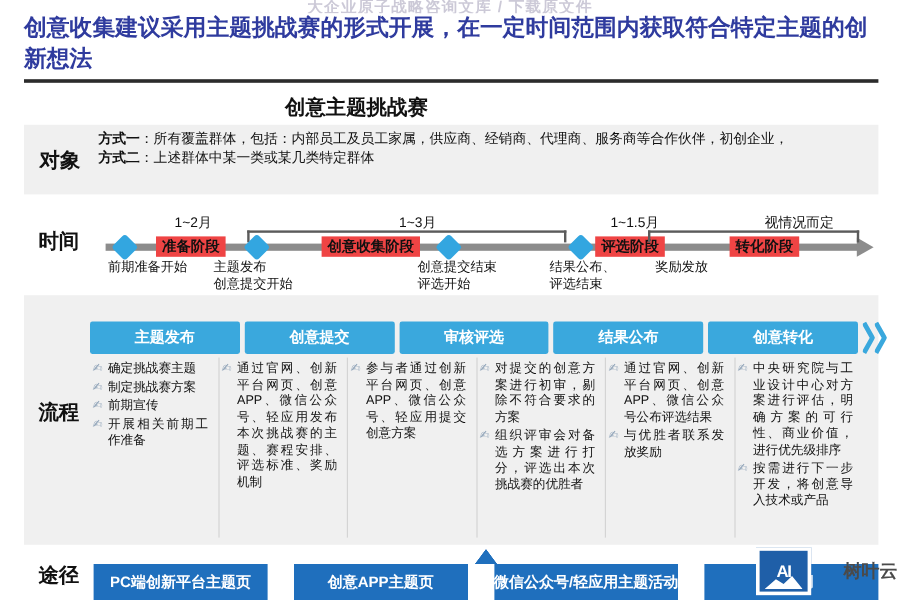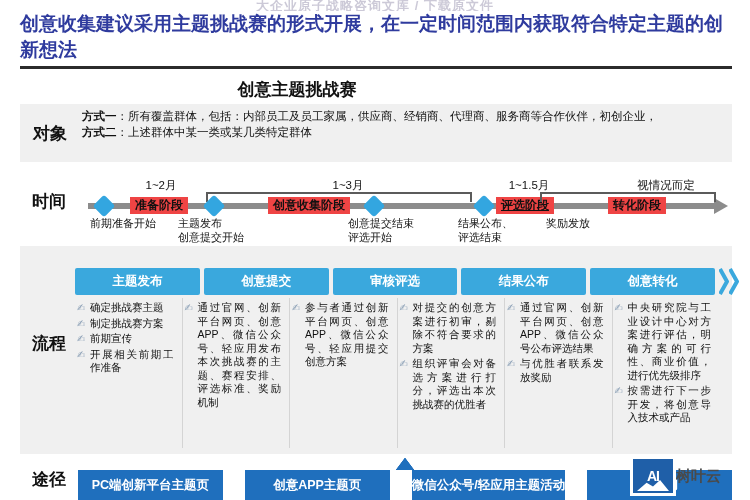--- a/index.html
+++ b/index.html
@@ -136,21 +136,21 @@
   }
   .up-arrow{
     position:absolute;top:-12px;width:0;height:0;
     border-left:9px solid transparent;border-right:9px solid transparent;
     border-bottom:12px solid #1f6fbd;
   }
 
   
   .wm{
     position:absolute;right:2px;top:456px;width:118px;height:40px;
-    display:flex;align-items:center;gap:0;
+    display:flex;align-items:center;gap:0;justify-content:space-between;
   }
   .wm-badge{
     width:40px;height:34px;background:#1f5fa8;border:3px solid #ffffff;
     display:flex;align-items:center;justify-content:center;
     color:#ffffff;font-size:14px;font-weight:bold;letter-spacing:-1px;
     position:relative;
   }
   .wm-badge .mt{
     position:absolute;left:4px;bottom:2px;width:32px;height:11px;
     background:#ffffff;clip-path:polygon(0 100%,30% 25%,50% 60%,72% 0,100% 100%);
@@ -181,21 +181,21 @@
     <div class="time-label row-label">时间</div>
     <div class="tl-area" id="tl-area">
       <div class="tl-axis"></div>
       <div class="tl-arrow"></div>
     <div class="tl-dur" style="left: 52px; width: 62px; top: 8px;">1~2月</div>
         <div class="tl-stage" style="left: 52px;">准备阶段</div>
         <div class="tl-dur" style="left: 150px; width: 240px; top: 8px;">1~3月</div>
         <div class="tl-brk" style="left: 128px; width: 262px; top: 22px;"></div>
         <div class="tl-stage" style="left: 190px;">创意收集阶段</div>
         <div class="tl-dur" style="left: 420px; width: 62px; top: 8px;">1~1.5月</div>
-        <div class="tl-stage" style="left: 418px; text-decoration: underline;">评选阶段</div>
+        <div class="tl-stage" style="left: 418px;">评选阶段</div>
         <div class="tl-dur" style="left: 498px; width: 180px; top: 8px;">视情况而定</div>
         <div class="tl-brk" style="left: 462px; width: 172px; top: 22px;"></div>
         <div class="tl-stage" style="left: 530px;">转化阶段</div>
         <div class="tl-node" style="left: 18px;"></div>
         <div class="tl-node" style="left: 128px;"></div>
         <div class="tl-node" style="left: 288px;"></div>
         <div class="tl-node" style="left: 398px;"></div>
         <div class="tl-note" style="left: 12px; top: 46px;">
           <div>前期准备开始</div>
         </div>

